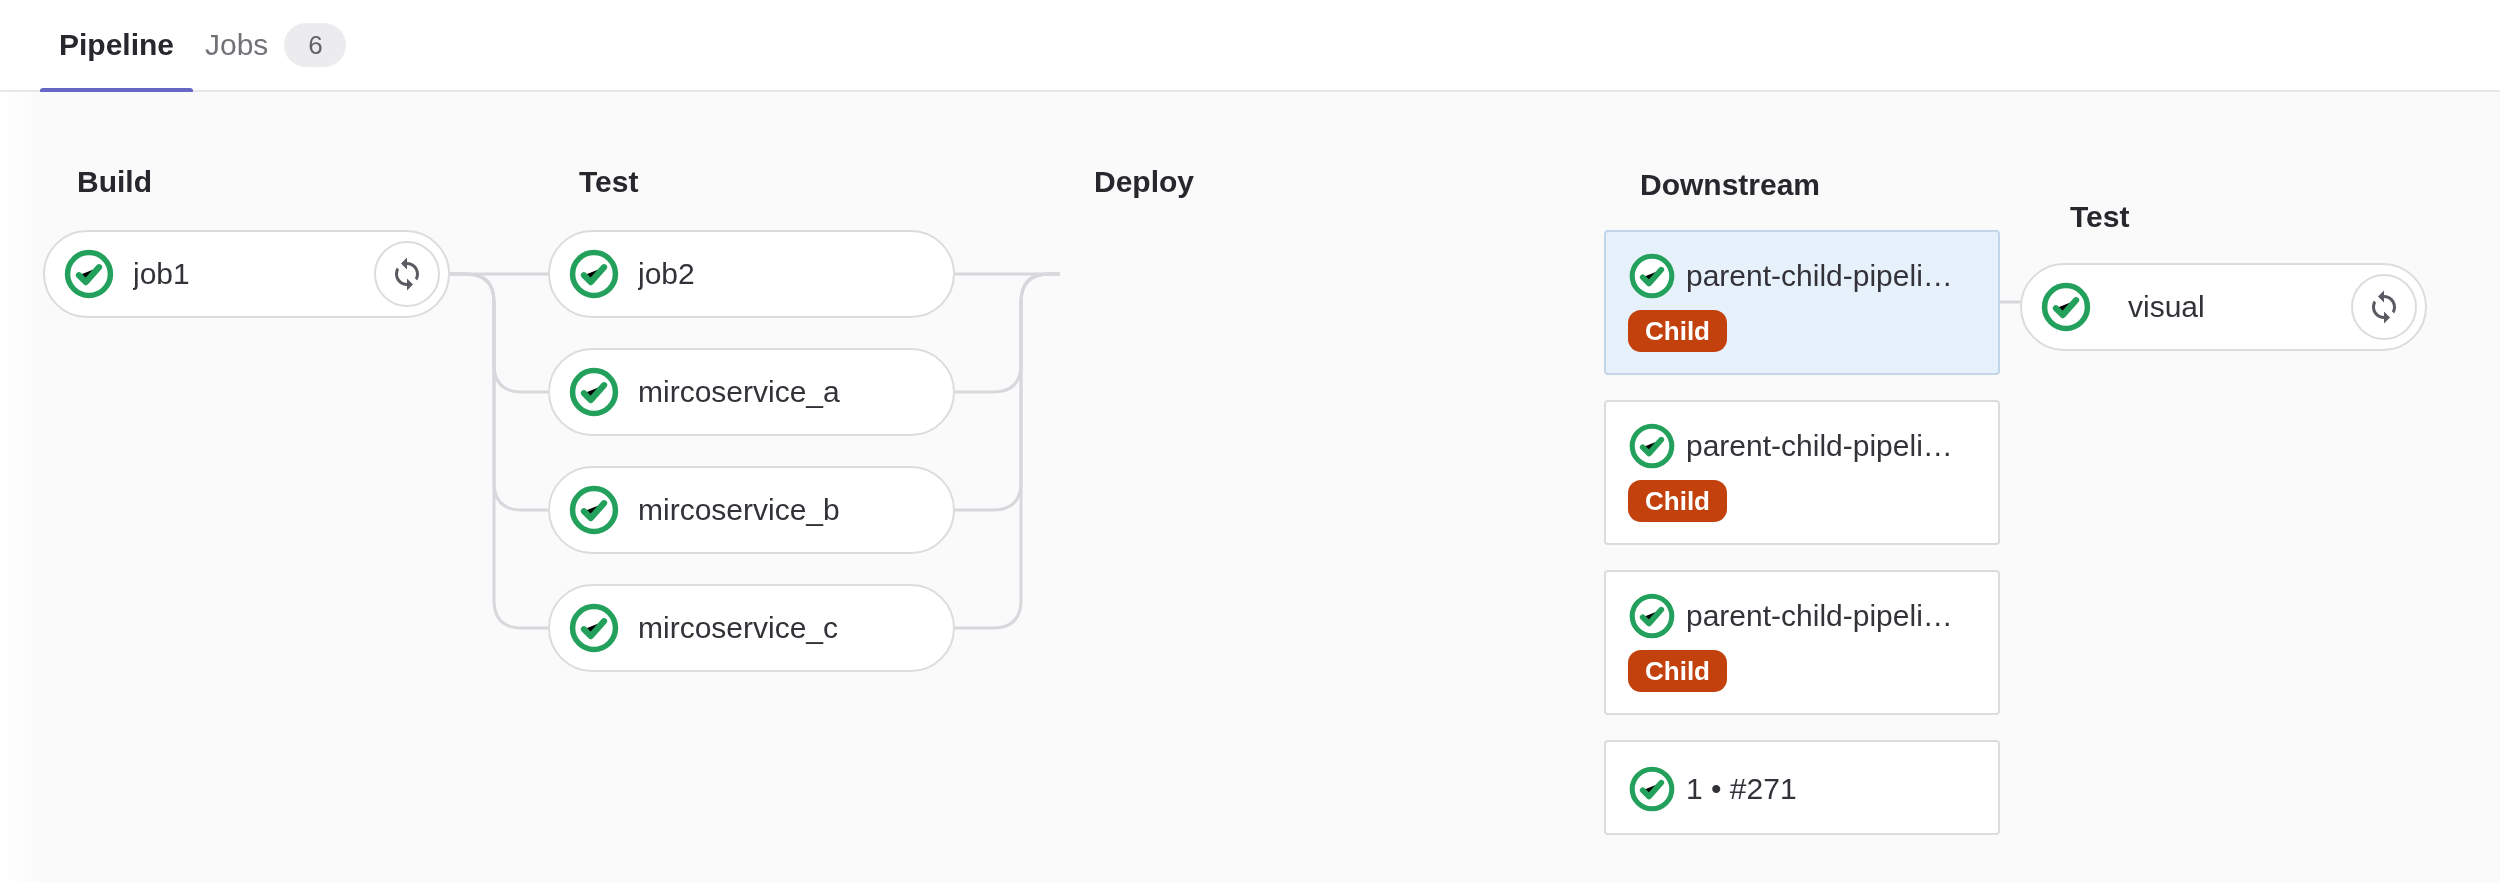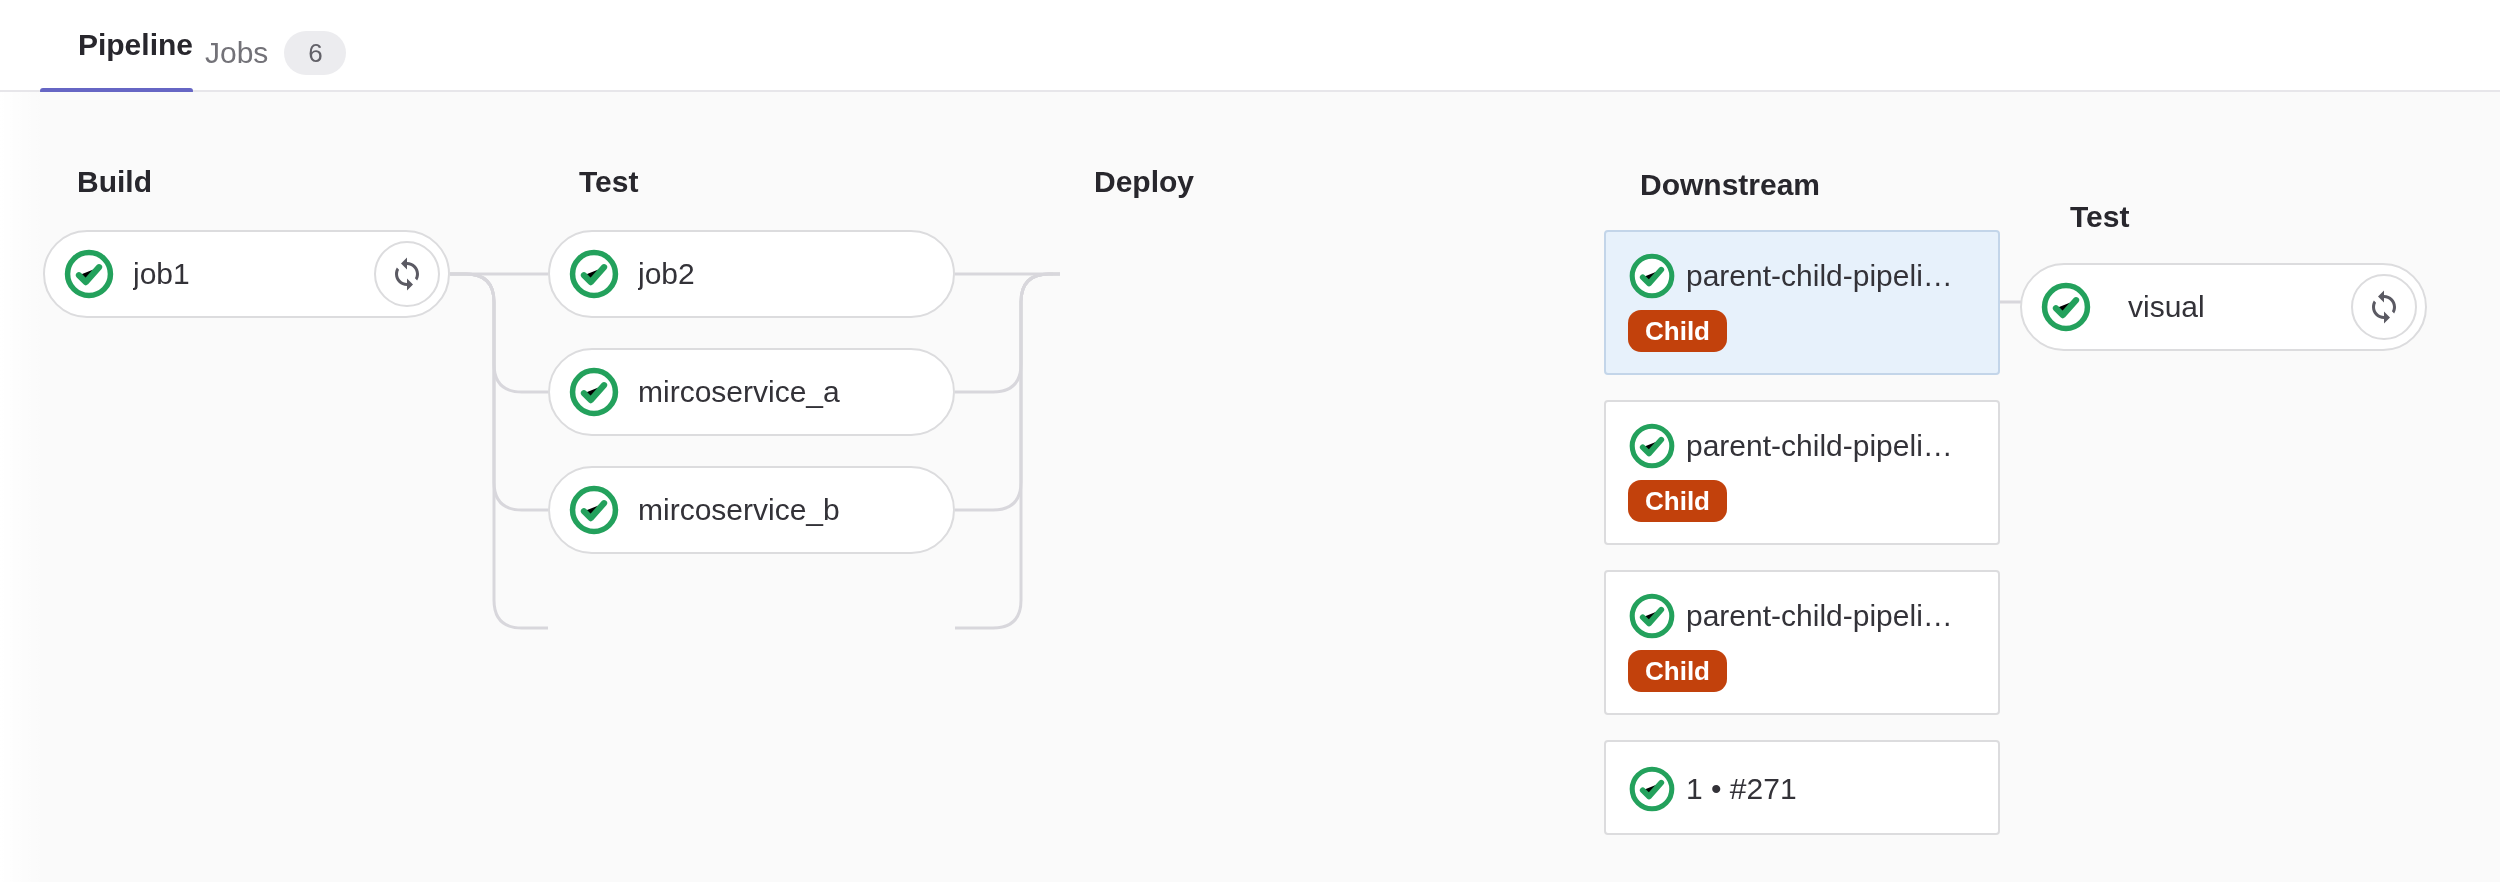--- a/index.html
+++ b/index.html
@@ -2,23 +2,23 @@
 <html><head>
 <meta charset="utf-8">
 <style>
   html,body{margin:0;padding:0;}
   body{font-family:"Liberation Sans",sans-serif;}
   .screen{position:relative;width:2500px;height:882px;background:#ffffff;overflow:hidden;}
 
   
   .tabbar{position:absolute;left:0;top:0;width:2500px;height:90px;background:#fff;border-bottom:2px solid #e7e6ea;}
   .tab{position:absolute;top:0;height:90px;display:flex;align-items:center;justify-content:center;font-size:30px;cursor:pointer;}
-  .tab-pipeline{left:40px;width:153px;font-weight:700;color:#28272d;justify-content:flex-end;}
+  .tab-pipeline{left:40px;width:153px;font-weight:700;color:#28272d;}
   .tab-underline{position:absolute;left:0;bottom:-4px;width:153px;height:6px;background:#6666c4;border-radius:3px;}
-  .tab-jobs{left:205px;width:160px;justify-content:flex-start;color:#737278;gap:16px;margin-top:8px;}
+  .tab-jobs{left:205px;width:160px;justify-content:flex-start;color:#737278;gap:16px;}
   .count-badge{display:inline-flex;align-items:center;justify-content:center;min-width:46px;height:44px;padding:0 8px;border-radius:22px;background:#ececef;color:#626168;font-size:26px;}
 
   
   .graph{position:absolute;left:0;top:92px;width:2500px;height:790px;background:#fafafa;}
   .links{position:absolute;left:0;top:0;}
   .stage-title{position:absolute;margin:17px;font-size:30px;line-height:36px;font-weight:700;color:#28272d;}
 
   
   .pill{position:absolute;width:407px;height:88px;box-sizing:border-box;background:#fff;border:2px solid #dcdcde;border-radius:44px;display:flex;align-items:center;padding:0 8px 0 18px;gap:18px;cursor:pointer;}
   .st-icon{flex:none;display:flex;align-items:center;}
@@ -113,20 +113,29 @@
     <div class="pill" style="left:548px;top:374px;">
       <span class="st-icon">
         <svg viewBox="0 0 16 16" width="52" height="52">
             <circle cx="8" cy="8" r="6.6" fill="#fff" stroke="#23a15c" stroke-width="1.7"></circle>
             <path d="M4.9 8.4 L7 10.5 L11.1 5.9" stroke="#23a15c" stroke-width="1.9" stroke-linecap="round" stroke-linejoin="round"></path>
           </svg>
       </span>
       <span class="job-name">mircoservice_b</span>
     </div>
 
+    <div class="pill" style="left:548px;top:492px;">
+      <span class="st-icon">
+        <svg viewBox="0 0 16 16" width="52" height="52">
+            <circle cx="8" cy="8" r="6.6" fill="#fff" stroke="#23a15c" stroke-width="1.7"></circle>
+            <path d="M4.9 8.4 L7 10.5 L11.1 5.9" stroke="#23a15c" stroke-width="1.9" stroke-linecap="round" stroke-linejoin="round"></path>
+          </svg>
+      </span>
+      <span class="job-name">mircoservice_c</span>
+    </div>
 
 
     <div class="card selected" style="top:138px;">
       <span class="st-icon">
         <svg viewBox="0 0 16 16" width="48" height="48">
             <circle cx="8" cy="8" r="6.6" fill="#fff" stroke="#23a15c" stroke-width="1.7"></circle>
             <path d="M4.9 8.4 L7 10.5 L11.1 5.9" stroke="#23a15c" stroke-width="1.9" stroke-linecap="round" stroke-linejoin="round"></path>
           </svg>
       </span>
       <span class="card-name">parent-child-pipeli…</span>

